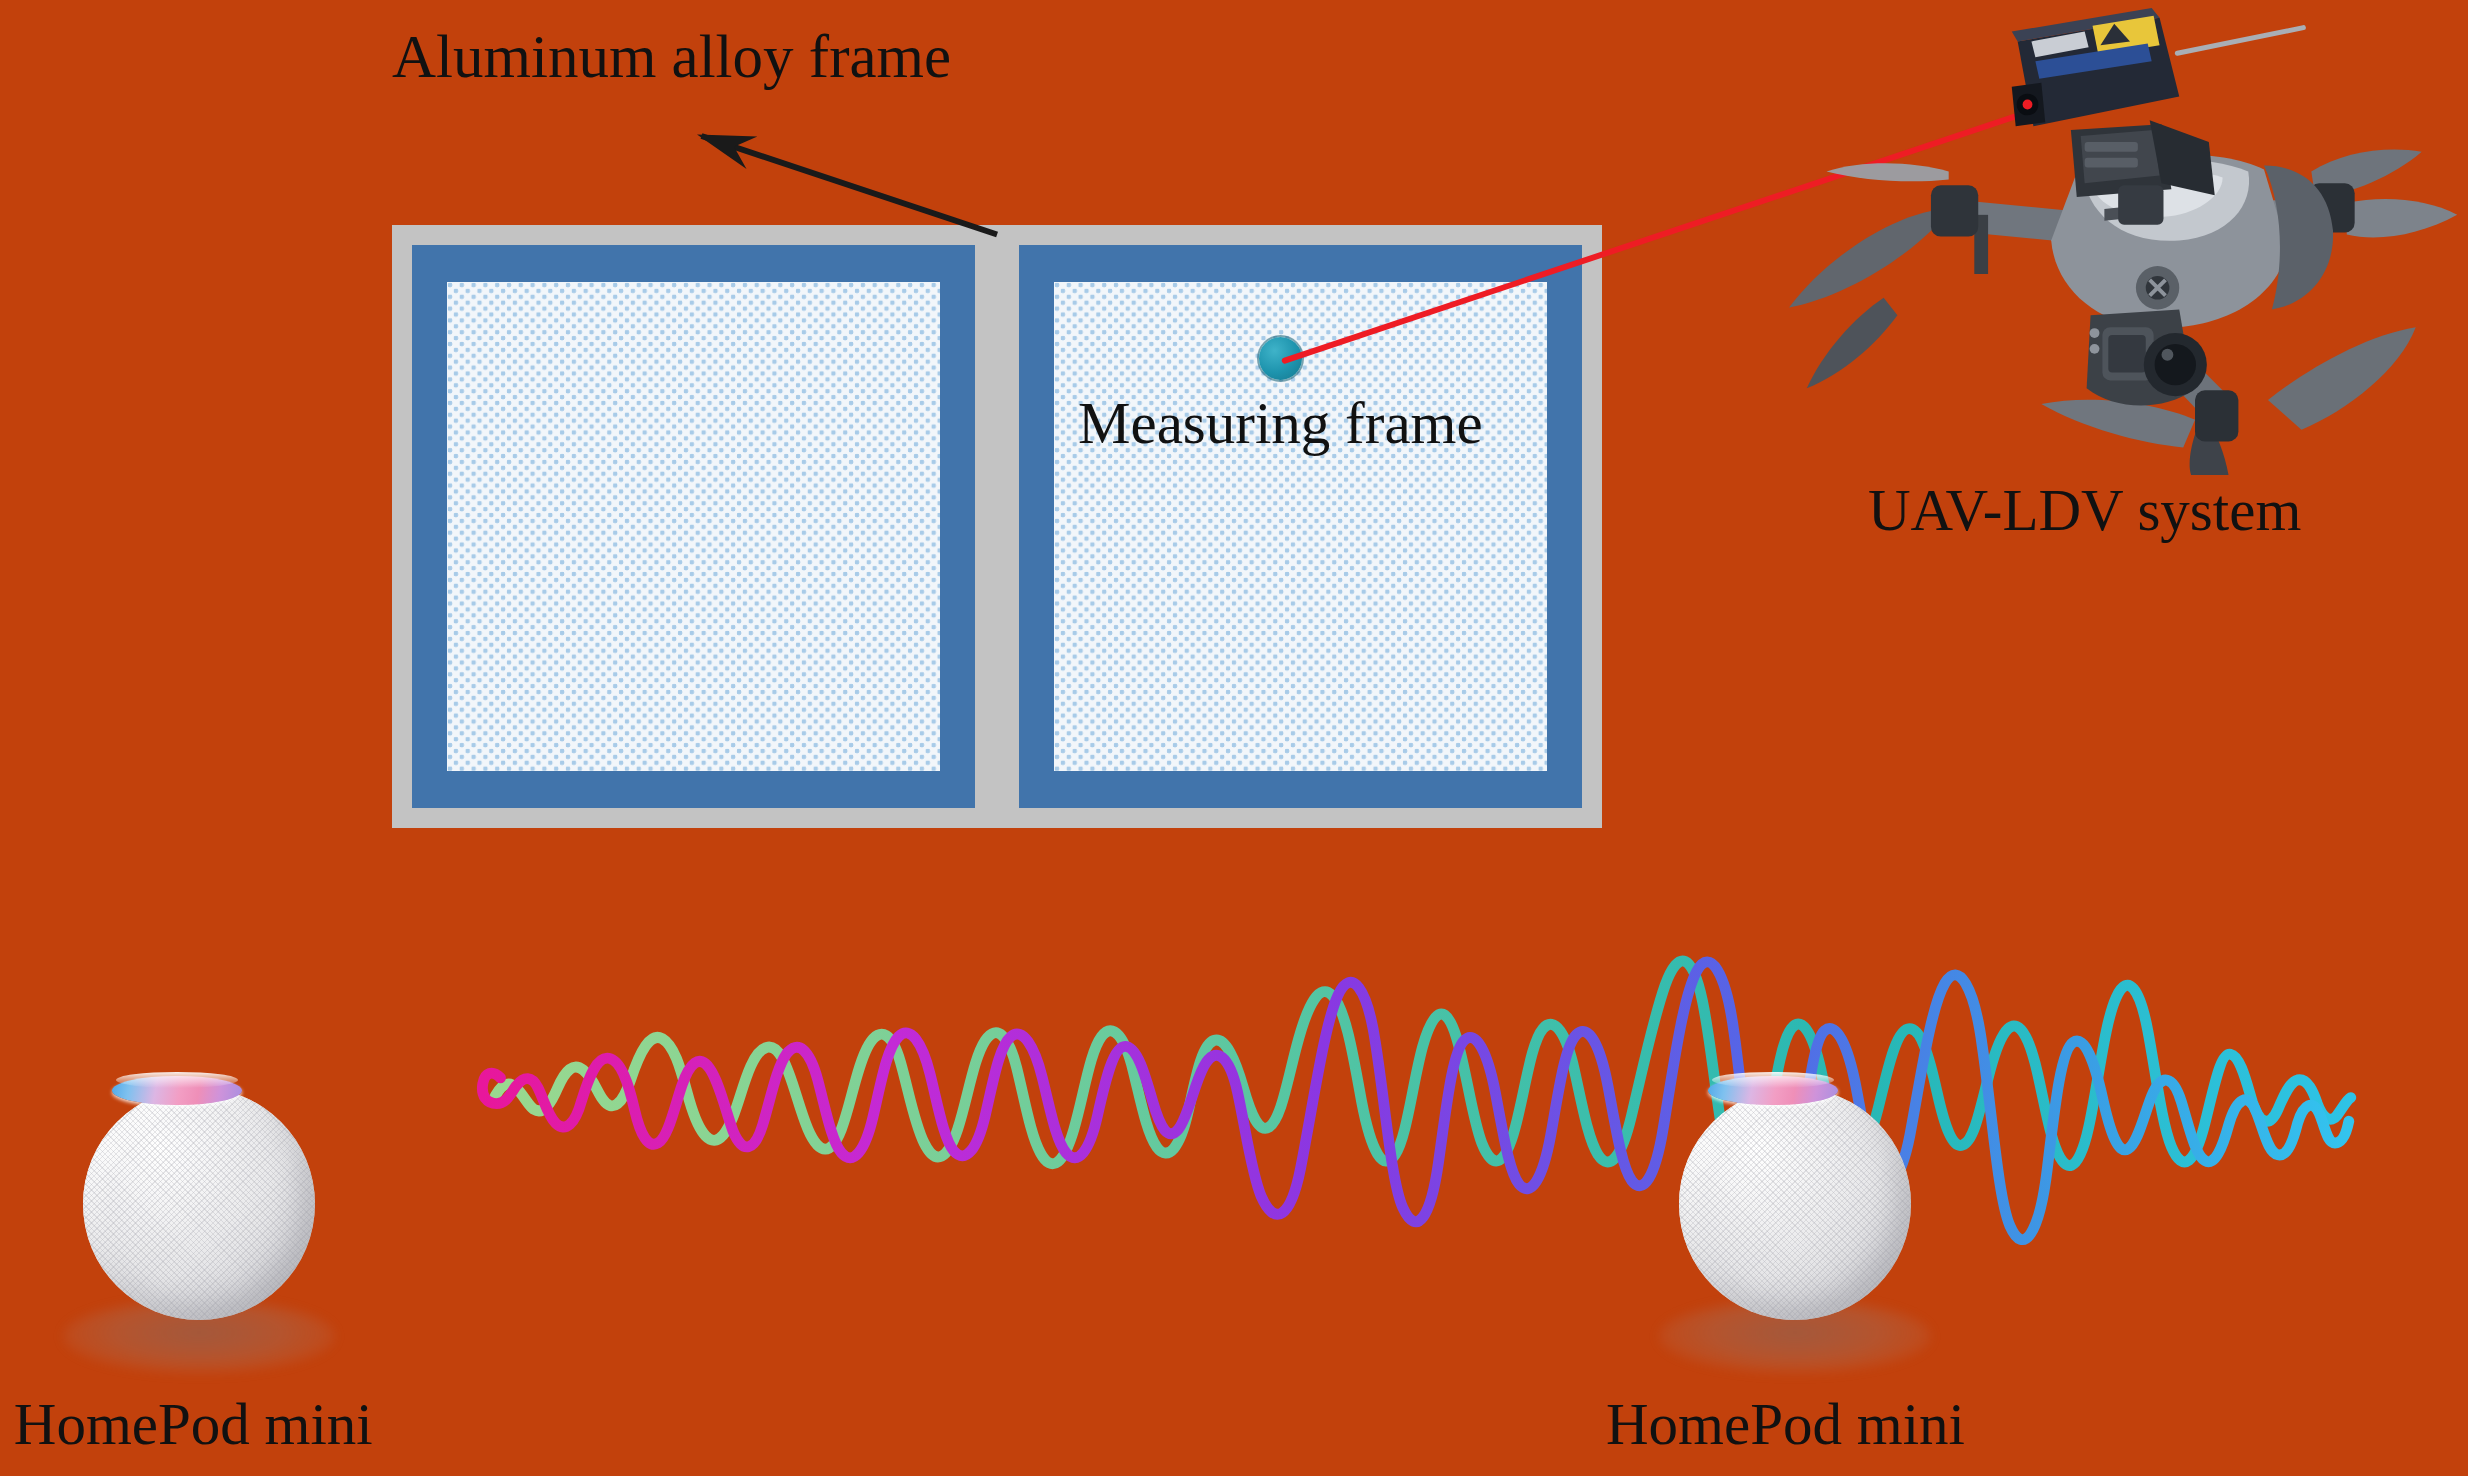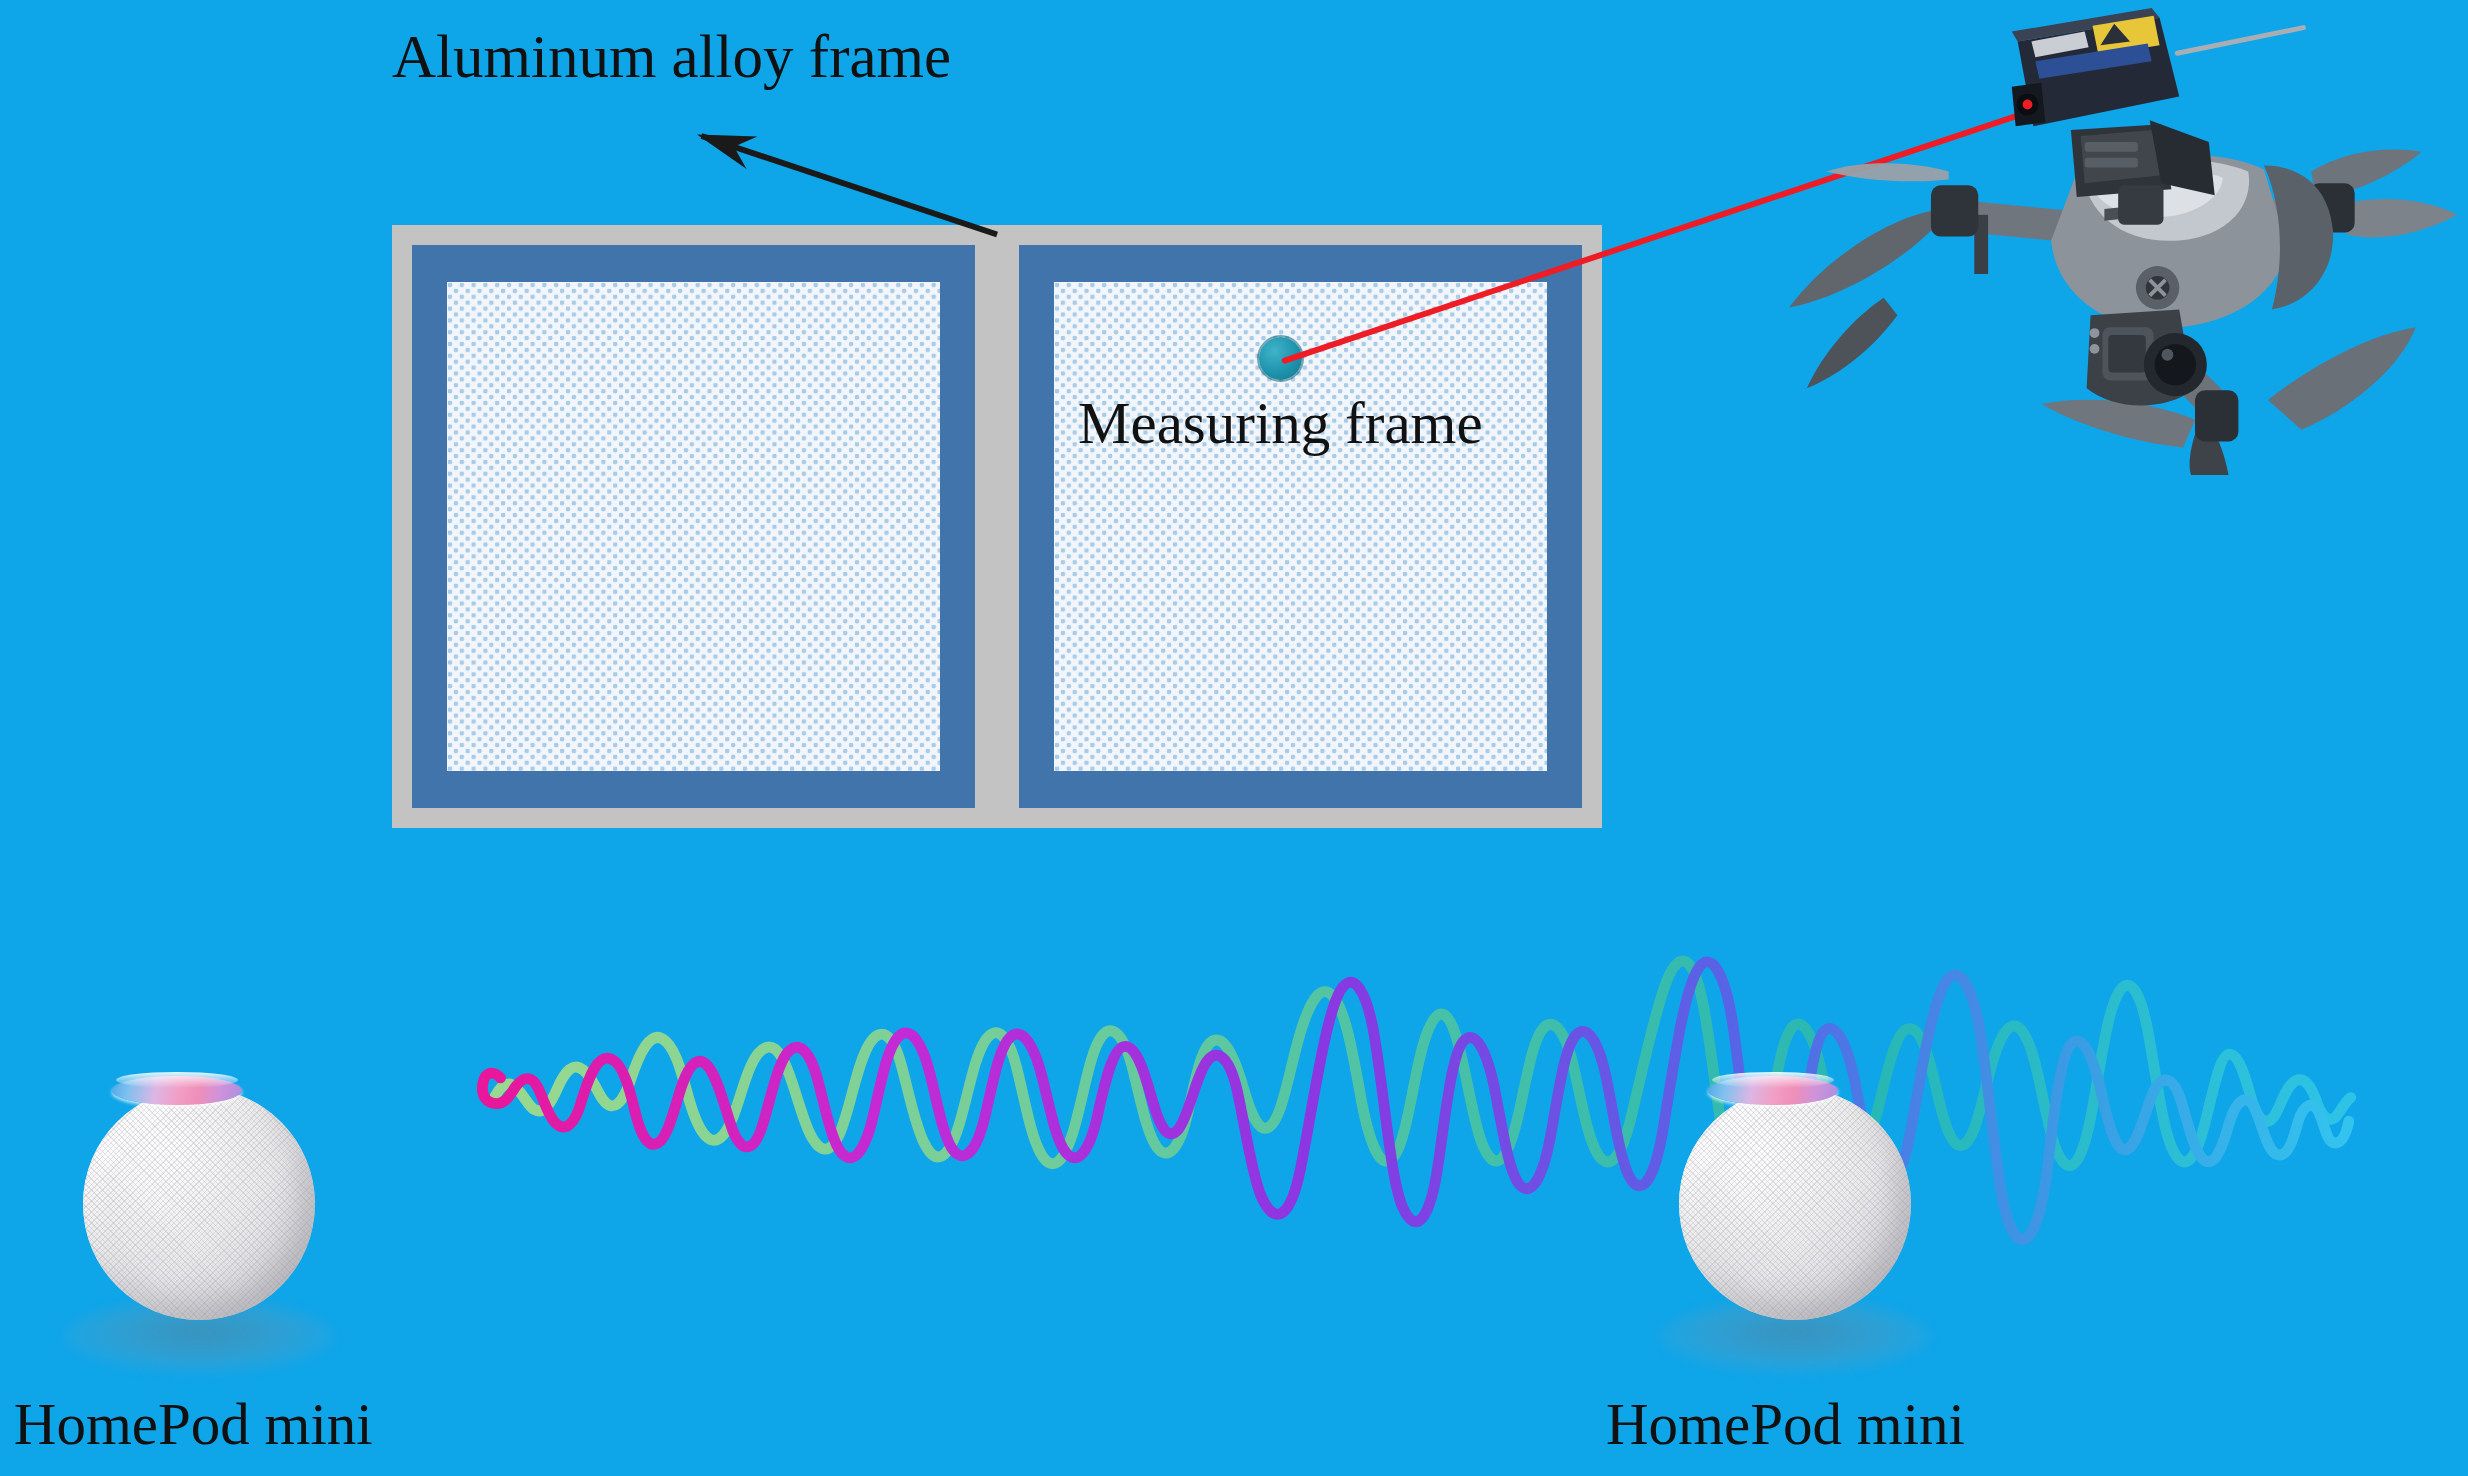--- a/index.html
+++ b/index.html
@@ -7,21 +7,21 @@
     padding: 0;
     background: #ffffff;
   }
   body {
     font-family: "Liberation Serif", "DejaVu Serif", serif;
   }
   #stage {
     position: relative;
     width: 2469px;
     height: 1477px;
-    background: #0ea5e9;
+    background: #c2410c;
     overflow: hidden;
   }
 
   
   .label {
     position: absolute;
     font-family: "Liberation Serif", "DejaVu Serif", serif;
     color: #111111;
     white-space: nowrap;
     line-height: 1;
@@ -283,20 +283,21 @@
       <path d="M324 60 L 438 42 L 442 60 L 328 78 Z" fill="#2c4f96"></path>
 
       <path d="M300 86 L 330 82 L 334 122 L 304 126 Z" fill="#14181f"></path>
       <circle cx="316" cy="104" r="11" fill="#0a0d12"></circle>
       <circle cx="316" cy="104" r="5" fill="#ee1c24"></circle>
 
       <path d="M468 52 L 596 26" stroke="#a9aeb5" stroke-width="5" stroke-linecap="round"></path>
     </g>
   </svg>
 
+  <div class="label label-uav">UAV-LDV system</div>
 
   <svg class="overlay" viewBox="0 0 2506 1499" preserveAspectRatio="none">
     <defs>
       <linearGradient id="gradA" x1="0" y1="0" x2="1" y2="0">
         <stop offset="0.00" stop-color="#e8179b"></stop>
         <stop offset="0.22" stop-color="#c32ad6"></stop>
         <stop offset="0.45" stop-color="#8a37e2"></stop>
         <stop offset="0.68" stop-color="#5566e6"></stop>
         <stop offset="0.86" stop-color="#3a9ee4"></stop>
         <stop offset="1.00" stop-color="#33c4ee"></stop>

